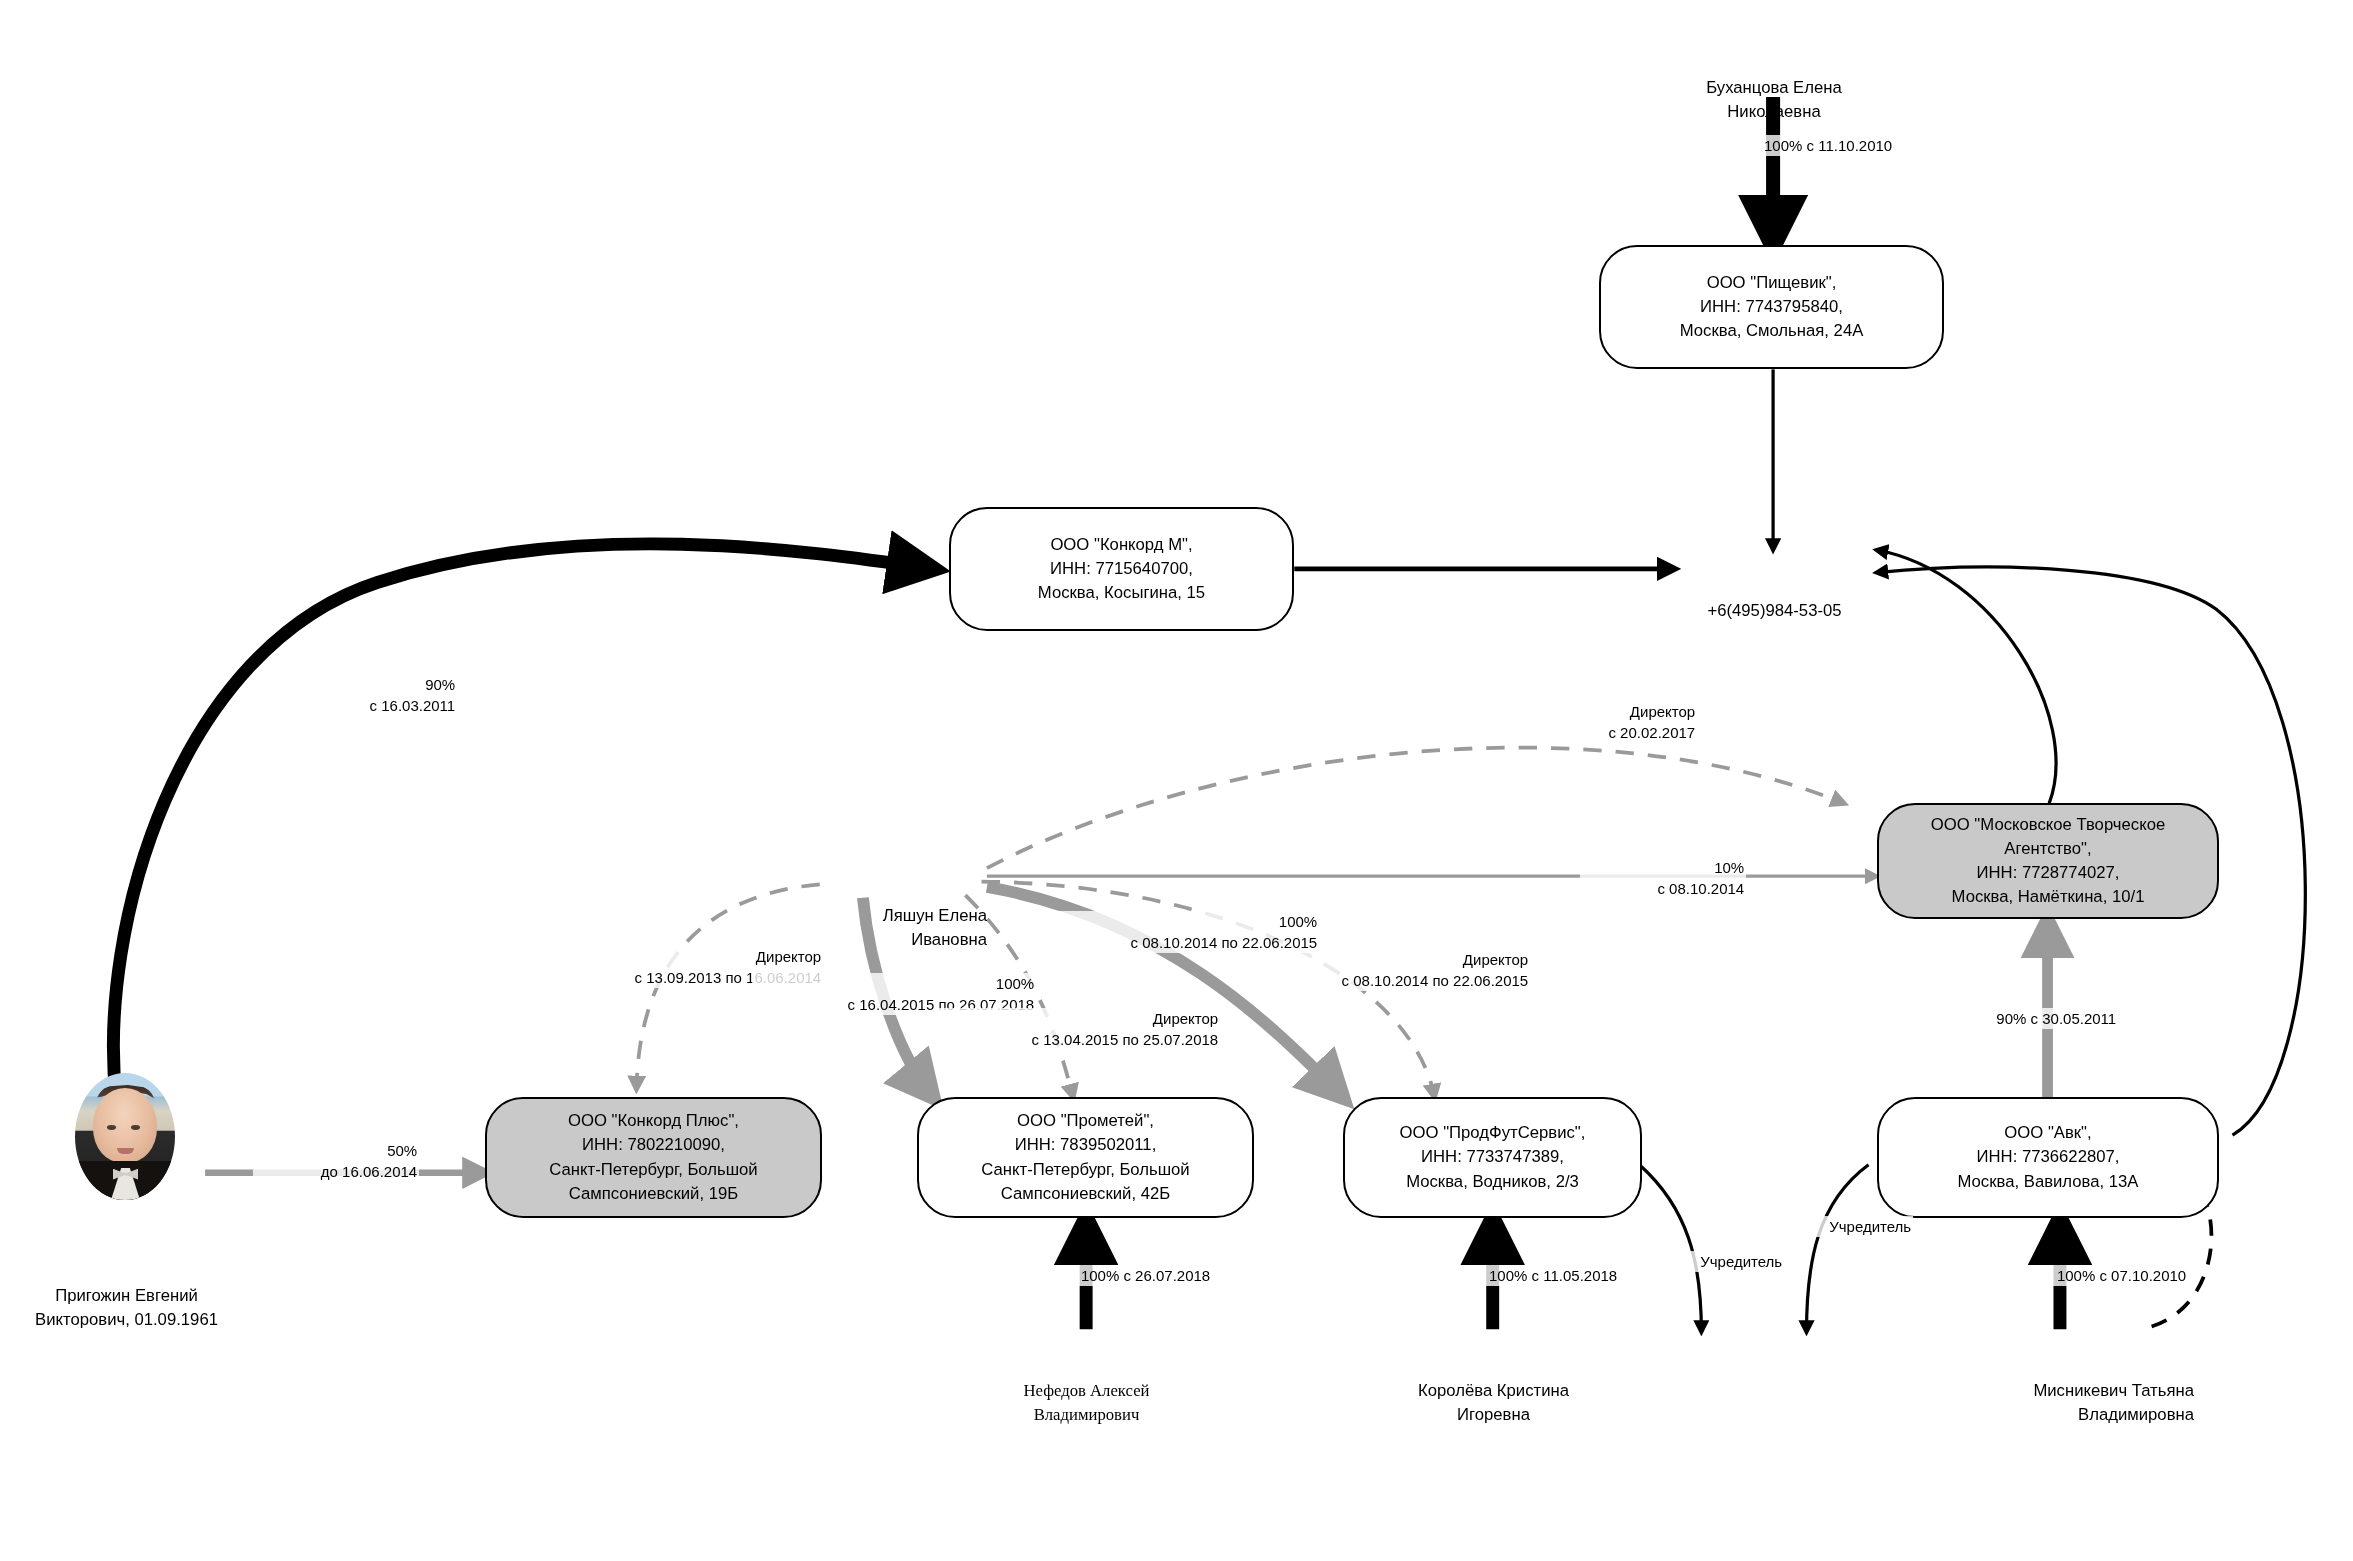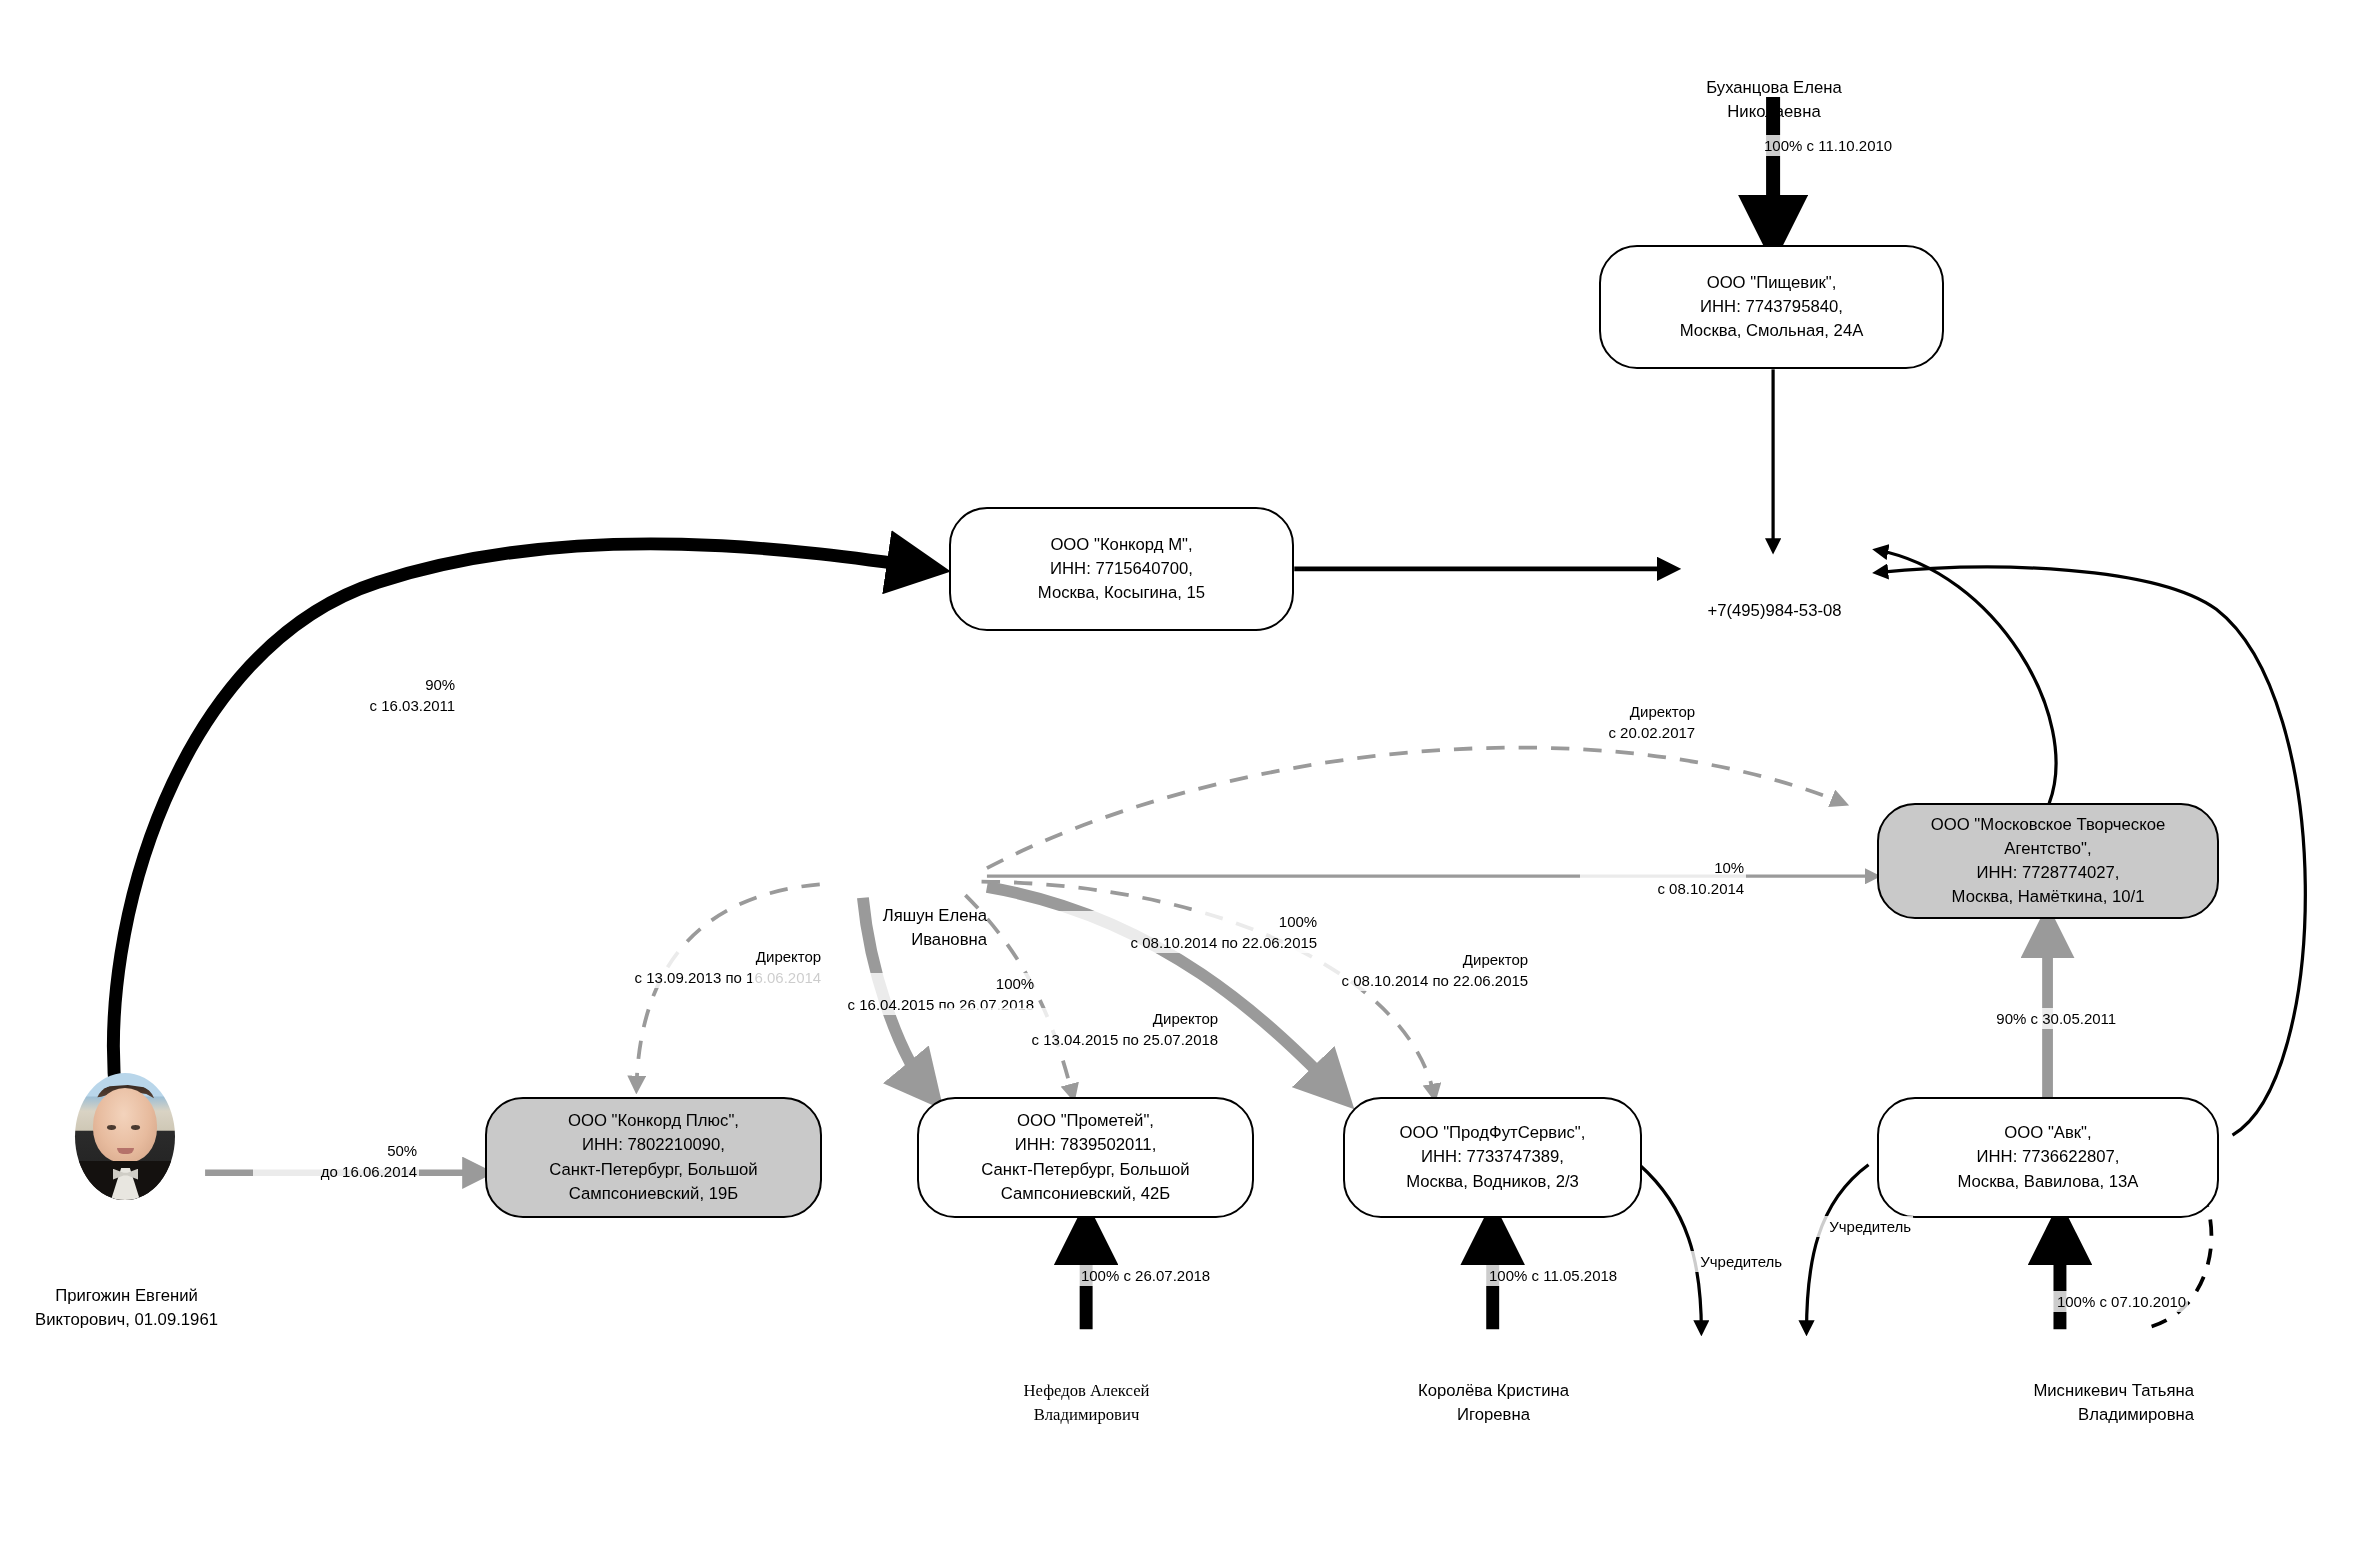--- a/index.html
+++ b/index.html
@@ -134,21 +134,21 @@
     <path d="M3990,2460 C4120,2420 4130,2230 4050,2170" stroke="#000" stroke-width="7" stroke-dasharray="30 24" fill="none" marker-end="url(#ahBs)"></path>
 
     <path d="M3040,2160 C3130,2240 3155,2340 3155,2470" stroke="#000" stroke-width="6" fill="none" marker-end="url(#ahBs)"></path>
 
     <path d="M3465,2160 C3370,2230 3350,2340 3350,2470" stroke="#000" stroke-width="6" fill="none" marker-end="url(#ahBs)"></path>
   </svg>
 
   <div class="plain" style="left:1650px;top:32px;width:248px;">Буханцова Елена
 Николаевна</div>
 
-  <div class="plain" style="left:1672px;top:555px;width:205px;">+7(495)984-53-08</div>
+  <div class="plain" style="left:1672px;top:555px;width:205px;">+6(495)984-53-05</div>
 
   <div class="plain" style="left:755px;top:860px;width:232px;text-align:right;">Ляшун Елена
 Ивановна</div>
 
   <div class="plain" style="left:965px;top:1335px;width:243px;font-family:Liberation Serif, serif;">Нефедов Алексей
 Владимирович</div>
 
   <div class="plain" style="left:1372px;top:1335px;width:243px;">Королёва Кристина
 Игоревна</div>
 
@@ -242,20 +242,20 @@
 
   <div class="elabel" style="left:1515px;top:701px;width:178px;">Директор
 с 20.02.2017</div>
 
   <div class="elabel" style="left:1877px;top:1008px;width:237px;">90% с 30.05.2011</div>
 
   <div class="elabel" style="left:965px;top:1265px;width:243px;">100% с 26.07.2018</div>
 
   <div class="elabel" style="left:1372px;top:1265px;width:243px;">100% с 11.05.2018</div>
 
-  <div class="elabel" style="left:1941px;top:1265px;width:243px;margin-top:26px;">100% с 07.10.2010</div>
+  <div class="elabel" style="left:1941px;top:1265px;width:243px;">100% с 07.10.2010</div>
 
   <div class="elabel" style="left:1618px;top:1251px;width:162px;">Учредитель</div>
 
   <div class="elabel" style="left:1747px;top:1216px;width:162px;">Учредитель</div>
 
 </div>
 
 
 </body></html>

